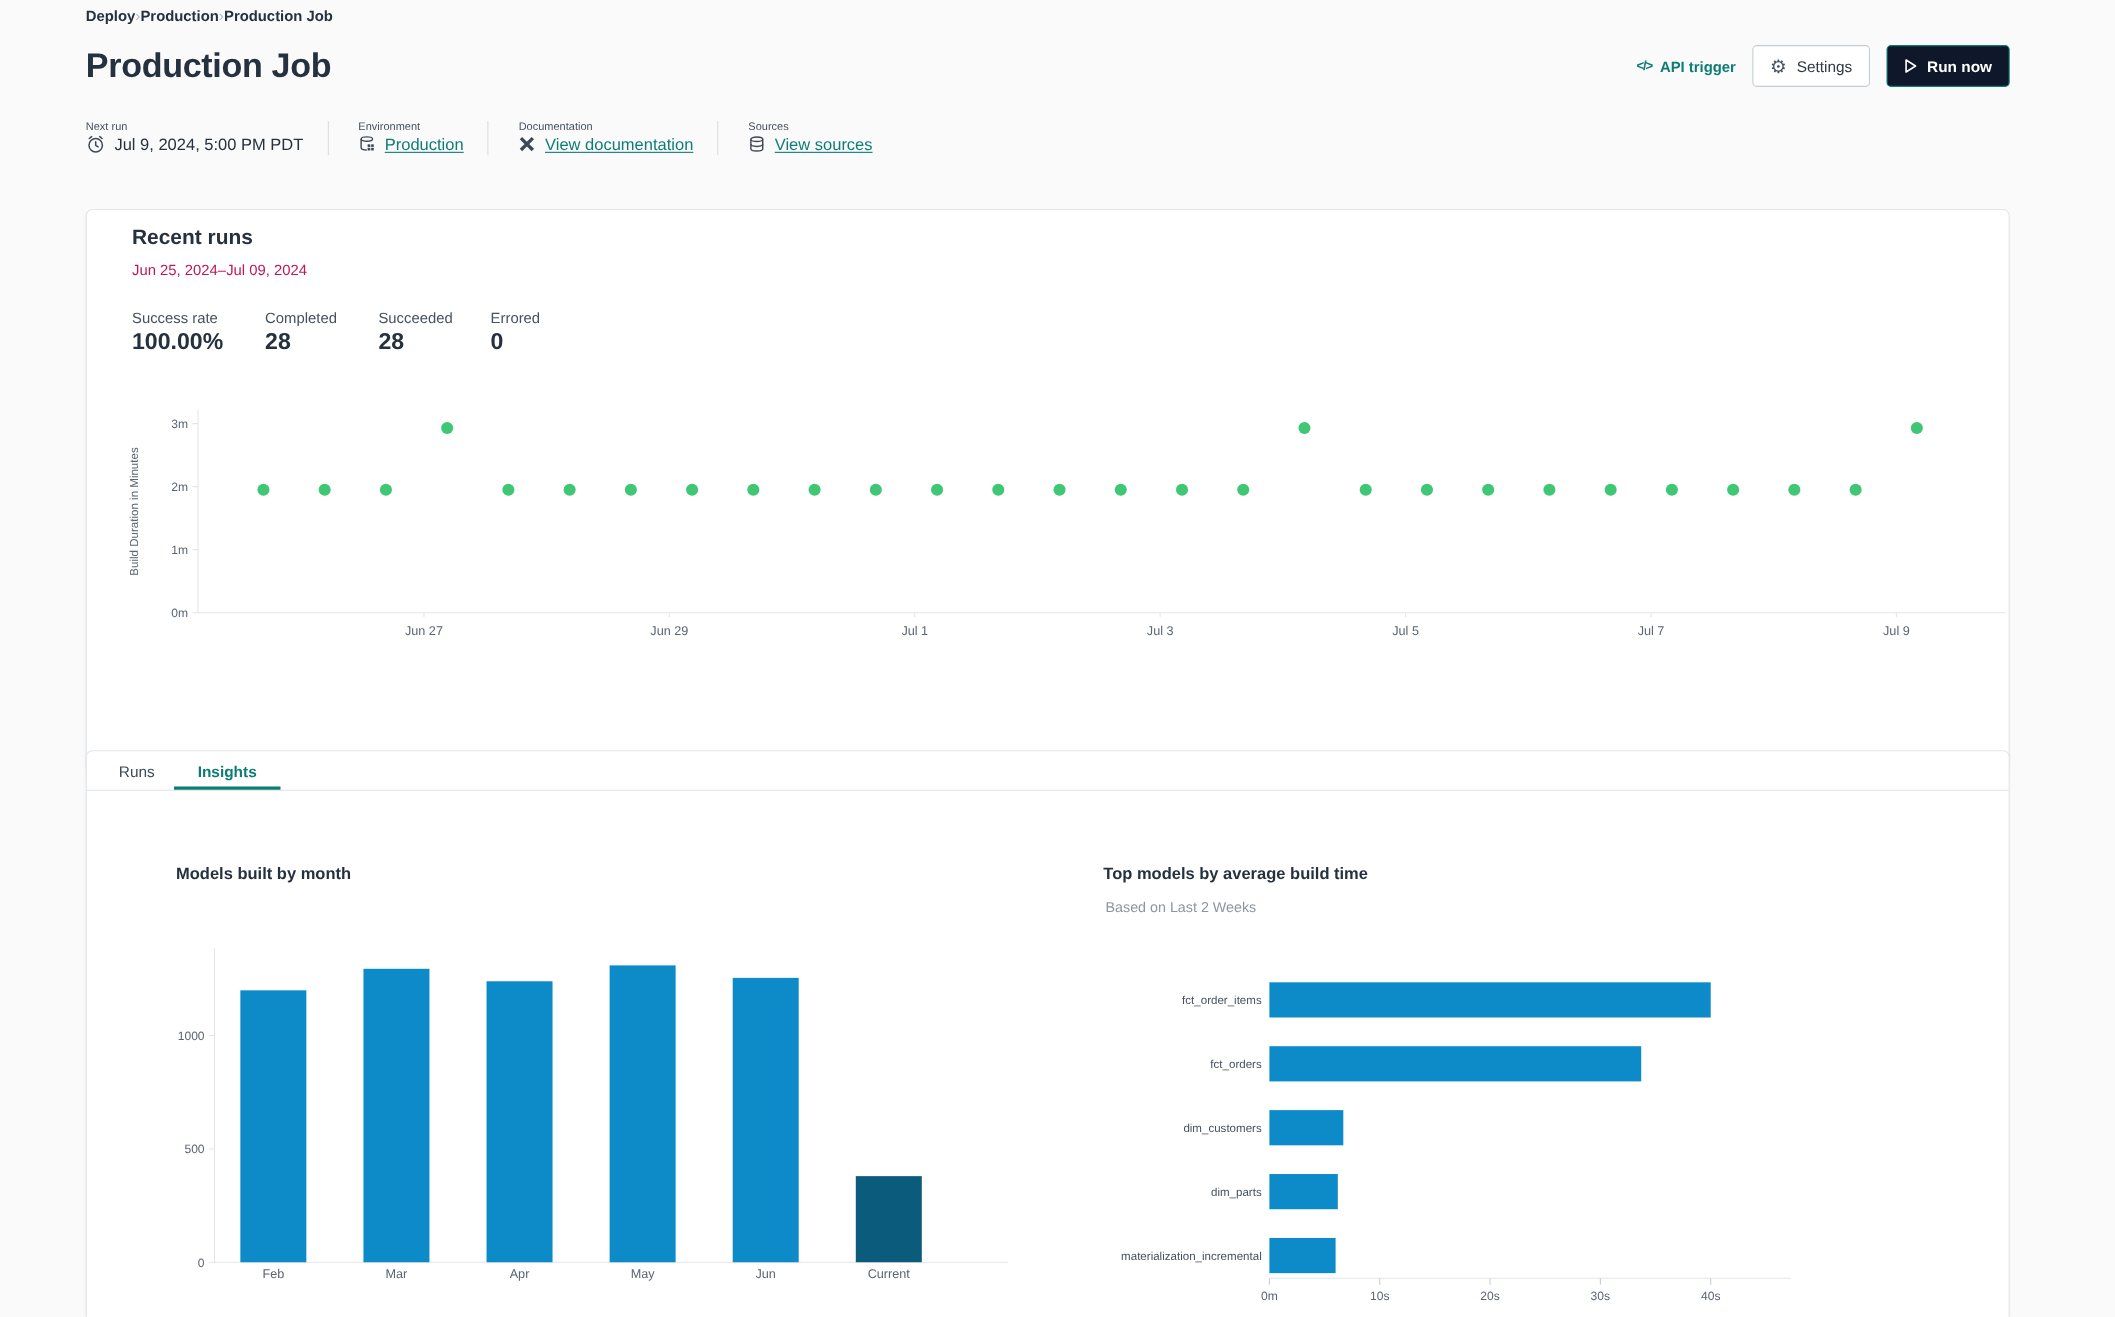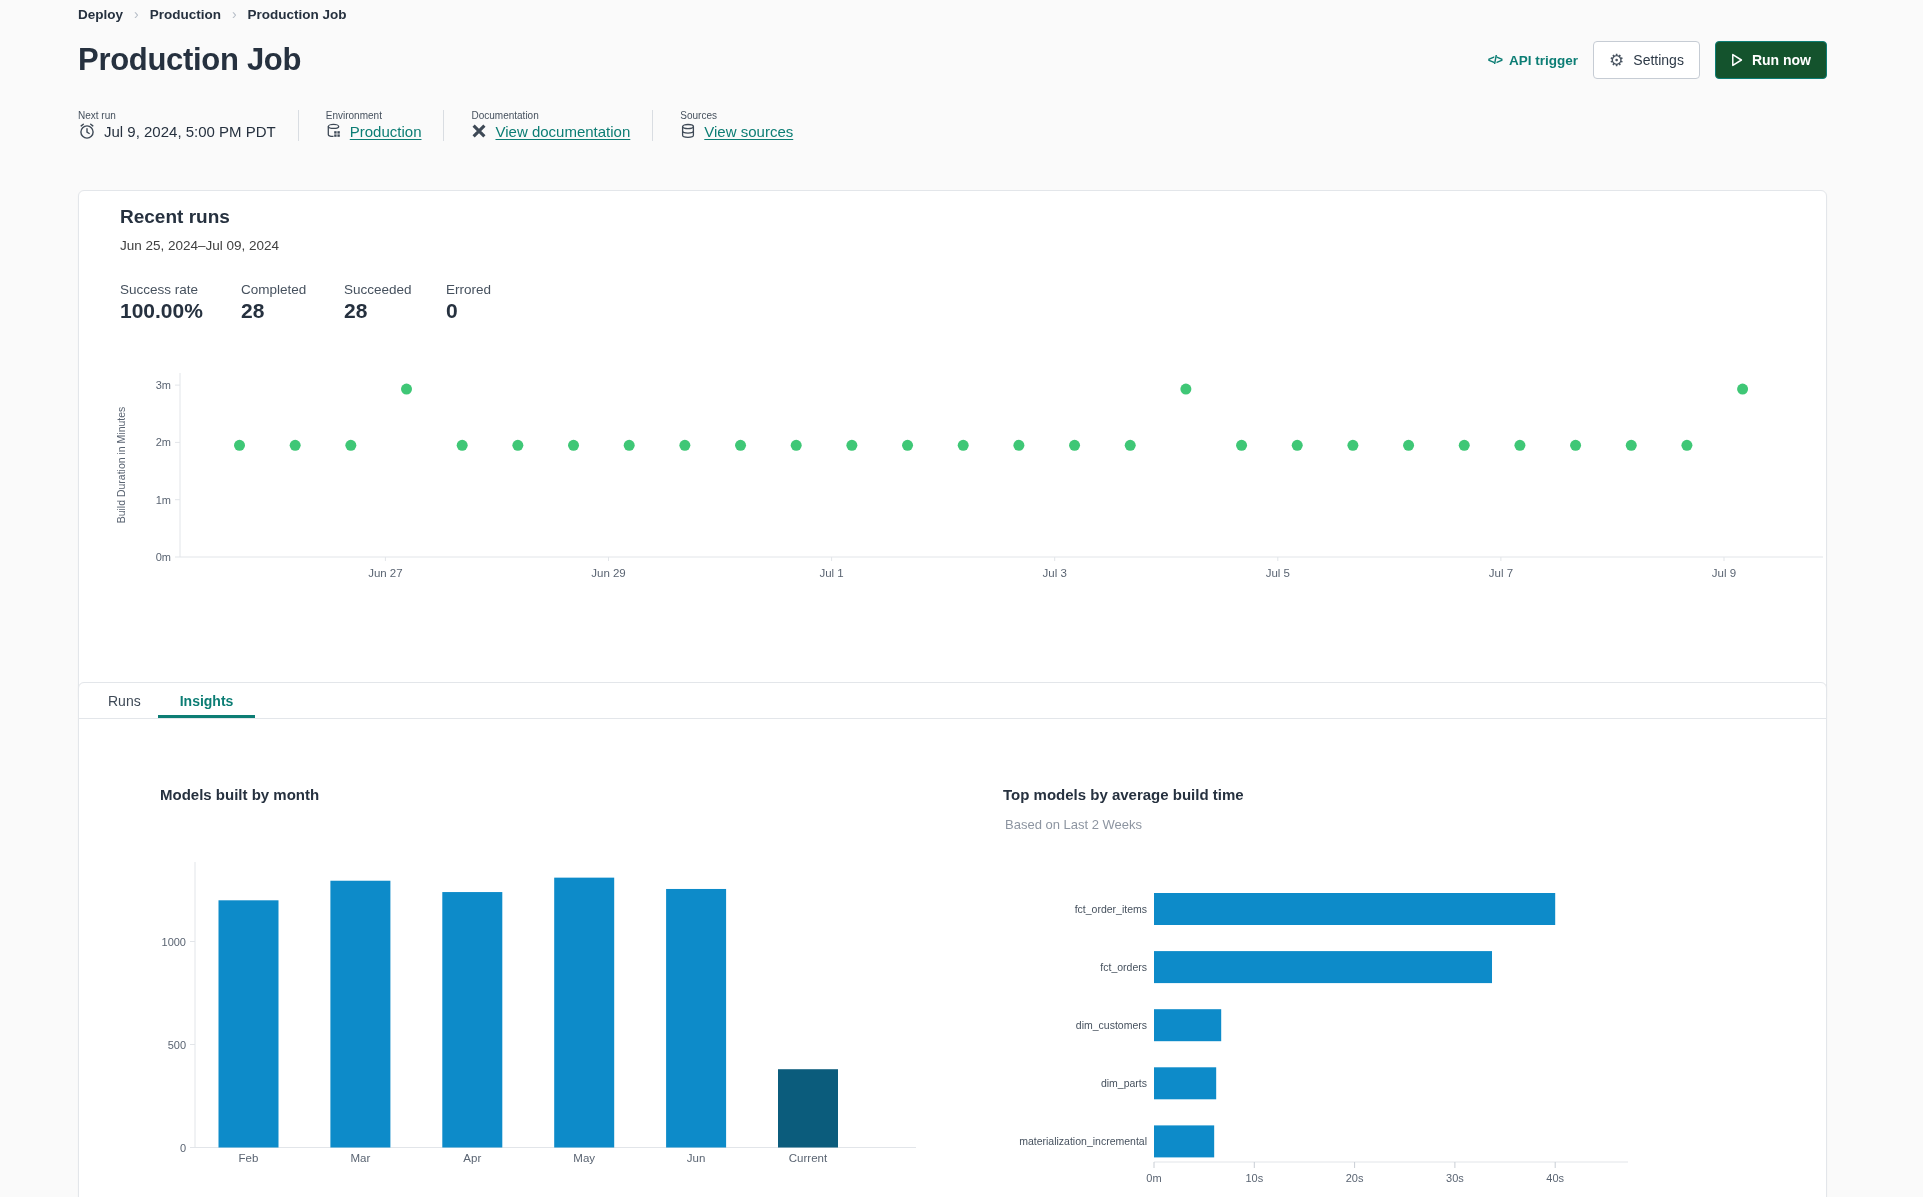--- a/index.html
+++ b/index.html
@@ -1,51 +1,51 @@
 <!DOCTYPE html>
 <html><head>
 <meta charset="utf-8">
 <style>
   * { margin:0; padding:0; box-sizing:border-box; }
   body { background:#FAFAFA; font-family:"Liberation Sans", sans-serif; }
   .page { position:relative; width:1923px; height:1197px; background:#FAFAFA; overflow:hidden; color:#26313F; }
 
   
-  .breadcrumb { position:absolute; left:78px; top:6px; display:flex; align-items:center; gap:11px; font-size:13.5px; font-weight:600; color:#26313F; }
+  .breadcrumb { position:absolute; left:78px; top:6px; display:flex; align-items:center; font-size:13.5px; font-weight:600; color:#26313F; }
   .crumb { cursor:pointer; }
   .crumb-sep { color:#B6BDC7; font-weight:400; font-size:14px; }
   .crumb-current { font-weight:700; }
 
   
   .header-row { position:absolute; left:78px; top:38px; width:1749px; height:44px; display:flex; align-items:center; justify-content:space-between; }
   .page-title { font-size:31px; font-weight:700; color:#26313F; letter-spacing:-0.3px; }
   .actions { display:flex; align-items:center; gap:15px; }
   .api-trigger { display:flex; align-items:center; gap:7px; color:#0C7D74; font-size:13.5px; font-weight:600; cursor:pointer; }
   .code-icon { font-size:12px; font-weight:700; letter-spacing:-1px; }
   .btn { height:38px; border-radius:4px; display:inline-flex; align-items:center; gap:9px; padding:0 15px; font-size:14px; cursor:pointer; font-family:inherit; }
   .btn-settings { background:#fff; border:1px solid #C6CCD4; color:#2E3A48; }
   .gear-icon { font-size:17px; line-height:1; color:#4A5562; }
-  .btn-run { background:#14532d; border:1px solid #0C7D74; color:#fff; font-weight:600; }
+  .btn-run { background:#0f172a; border:1px solid #0C7D74; color:#fff; font-weight:600; }
 
   
   .info-row { position:absolute; left:78px; top:110px; display:flex; }
   .info-col { padding-right:22px; margin-right:27px; border-right:1px solid #D9DDE2; }
   .info-col:last-child { border-right:none; }
   .info-label { font-size:10px; color:#46515E; margin-bottom:0; }
   .info-value { display:flex; align-items:center; gap:8px; font-size:15px; color:#26313F; min-height:20px;text-align:right; }
   .info-link { color:#0C7D74; text-decoration:underline; text-underline-offset:2px; cursor:pointer; }
   .ic { flex:0 0 auto; display:block; }
 
   
   .card { position:absolute; left:78px; width:1749px; background:#fff; border:1px solid #E3E6EA; border-radius:6px; box-shadow:0 1px 2px rgba(16,24,40,.04); }
   .recent-runs-card { top:190px; height:511px; }
   .insights-card { top:682px; height:538px; border-radius:6px 6px 0 0; }
 
   .rr-title { position:absolute; left:41px; top:15px; font-size:19px; font-weight:700; color:#26313F; }
-  .rr-range { position:absolute; left:41px; top:47px; font-size:13.5px; color:#404040; }
+  .rr-range { position:absolute; left:41px; top:47px; font-size:13.5px; color:#be185d; }
   .rr-stats { position:absolute; left:41px; top:91px; display:flex; }
   .stat:nth-child(1){ width:121px; } .stat:nth-child(2){ width:103px; } .stat:nth-child(3){ width:102px; }
   .stat-label { font-size:13.5px; color:#46515E; margin-bottom:2px; }
   .stat-value { font-size:21px; font-weight:700; color:#26313F; }
 
   svg text { font-family:"Liberation Sans", sans-serif; }
   .scatter-svg { position:absolute; left:20px; top:160px; }
 
   
   .tab-row { height:36px; border-bottom:1px solid #E3E6EA; display:flex; align-items:stretch; padding-left:12px; }

